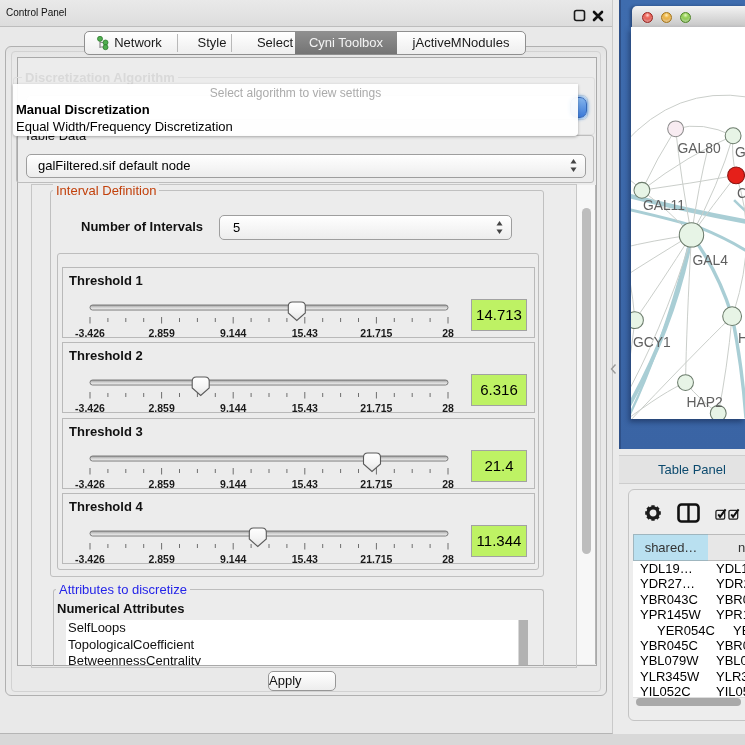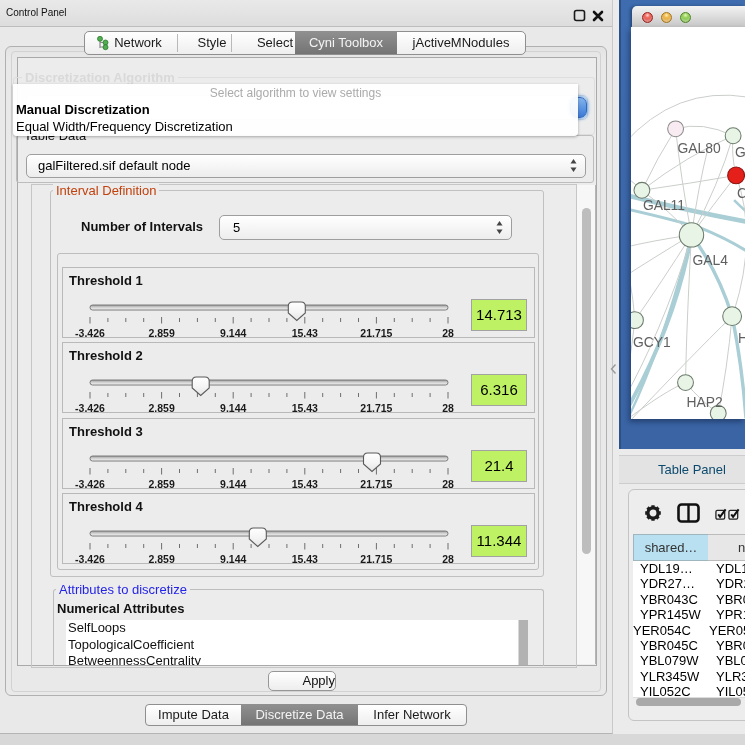--- a/index.html
+++ b/index.html
@@ -28,21 +28,21 @@
 
 .tpanel{position:absolute;left:62px;width:471px;height:69px;border:1px solid #b9b9b9;background:#ececec;}
 .tpanel .lab{position:absolute;left:6px;top:5px;font-weight:bold;font-size:13px;}
 .tpanel .field{position:absolute;left:408px;top:31px;width:54px;height:30px;background:#bef264;border:1px solid #a2a2a2;text-align:center;line-height:30px;font-size:15px;color:#000;}
 .tpanel svg{position:absolute;left:0;top:0;}
 
 #alist{left:66px;top:620px;width:462px;height:45px;background:#fff;overflow:hidden;font-size:13px;}
 #alist div{padding-left:2px;height:16.5px;line-height:16.5px;}
 #alistsb{left:518px;top:620px;width:9px;height:45px;background:#b2b2b2;border-left:1px solid #d8d8d8;}
 
-.btn{position:absolute;background:linear-gradient(#ffffff,#ededed);border:1px solid #979797;border-radius:5px;text-align:right;}
+.btn{position:absolute;background:linear-gradient(#ffffff,#ededed);border:1px solid #979797;border-radius:5px;text-align:left;}
 
 #lsbtrack{left:577px;top:185px;width:18px;height:479px;background:#f7f7f7;border-right:1px solid #b5b5b5;}
 #lsbthumb{left:582px;top:208px;width:9px;height:346px;background:#bdbdbd;border-radius:4.5px;}
 
 #popup{left:13px;top:84px;width:565px;height:52px;background:rgba(255,255,255,0.94);border-radius:0 0 4px 4px;box-shadow:0 1px 3px rgba(0,0,0,0.3);}
 
 #bluewin{left:619px;top:0;width:126px;height:449px;background:linear-gradient(180deg,#3e6cae,#3a64a4);border-left:2px solid #2e5088;}
 #mactitle{left:632px;top:6px;width:113px;height:21px;background:linear-gradient(#f3f3f3,#c6c6c6);border-bottom:1px solid #7d7d7d;border-radius:5px 0 0 0;box-shadow:-2px 0 3px rgba(10,25,55,0.4);}
 .light{position:absolute;top:11.5px;width:11px;height:11px;border-radius:50%;box-sizing:border-box;box-shadow:inset 0 -2px 2px rgba(255,255,255,0.45);}
 #canvas{left:631px;top:27px;width:114px;height:392px;background:#fff;box-shadow:-2px 3px 5px rgba(10,25,55,0.45);}
@@ -252,25 +252,20 @@
 <div class="ab" id="lsbtrack"></div>
 <div class="ab" id="lsbthumb"></div>
 
 <div class="ab" id="popup">
  <div class="ab" style="left:0;top:2px;width:565px;text-align:center;color:#ababab;font-size:12px;">Select algorithm to view settings</div>
  <div class="ab" style="left:3px;top:18px;font-weight:bold;color:#000;">Manual Discretization</div>
  <div class="ab" style="left:3px;top:35px;color:#000;">Equal Width/Frequency Discretization</div>
 </div>
 
 <div class="btn" style="left:268px;top:671px;width:66px;height:18px;line-height:18px;">Apply</div>
-<div class="seg" style="left:145px;top:704px;width:320px;height:20px;border-radius:4px;">
-  <div class="segItem" style="left:0;width:95px;line-height:20px;">Impute Data</div>
-  <div class="segItem dark" style="left:95px;width:117px;line-height:20px;">Discretize Data</div>
-  <div class="segItem" style="left:212px;width:108px;line-height:20px;">Infer Network</div>
-</div>
 <svg class="ab" style="left:610px;top:363px" width="7" height="12" viewBox="0 0 7 12">
       <path d="M5.5 1.5 L1.5 6 L5.5 10.5" fill="none" stroke="#9a9a9a" stroke-width="1.4"></path>
     </svg>
 
 <div class="ab" id="bluewin"></div>
 <div class="ab" id="mactitle"></div>
 <div class="light" style="left:642px;background:radial-gradient(circle at 50% 25%,#ffd7d2 0%,#ef6c60 30%,#d64038 65%,#ad2d27 100%);border:1px solid #992420;"></div>
 <div class="light" style="left:661px;background:radial-gradient(circle at 50% 25%,#fdedc0 0%,#efba4e 30%,#dd9e2e 65%,#b57d1f 100%);border:1px solid #a3761c;"></div>
 <div class="light" style="left:680px;background:radial-gradient(circle at 50% 25%,#e2f6c0 0%,#9cd45e 30%,#77bb3c 65%,#578f29 100%);border:1px solid #4f8527;"></div>
 <div class="ab" id="canvas"></div>
@@ -357,21 +352,21 @@
  <rect x="1" y="2.5" width="9.5" height="9.5" rx="1.5" fill="none" stroke="#222" stroke-width="1.4"></rect>
  <path d="M3.5 7 L5.5 9.5 L11.5 1.5" stroke="#111" stroke-width="2.2" fill="none"></path>
 </svg>
 <div class="ab" id="thead1">shared…</div>
 <div class="ab" id="thead2">n.</div>
 <div class="ab" id="trows">
  <div class="trow"><span style="width:76px;padding-left:7px">YDL19…</span><span>YDL19</span></div>
  <div class="trow"><span style="width:76px;padding-left:7px">YDR27…</span><span>YDR27</span></div>
  <div class="trow"><span style="width:76px;padding-left:7px">YBR043C</span><span>YBR04</span></div>
  <div class="trow"><span style="width:76px;padding-left:7px">YPR145W</span><span>YPR14</span></div>
- <div class="trow"><span style="width:76px;padding-left:0">YER054C</span><span>YER05</span></div>
+ <div class="trow"><span style="width:76px;padding-left:24px">YER054C</span><span>YER05</span></div>
  <div class="trow"><span style="width:76px;padding-left:7px">YBR045C</span><span>YBR04</span></div>
  <div class="trow"><span style="width:76px;padding-left:7px">YBL079W</span><span>YBL07</span></div>
  <div class="trow"><span style="width:76px;padding-left:7px">YLR345W</span><span>YLR34</span></div>
  <div class="trow"><span style="width:76px;padding-left:7px">YIL052C</span><span>YIL05</span></div>
 </div>
 <div class="ab" id="tbot"></div>
 <div class="ab" id="hsb"></div>
 <div class="ab bstrip"></div>
 </div>
 </body></html>

